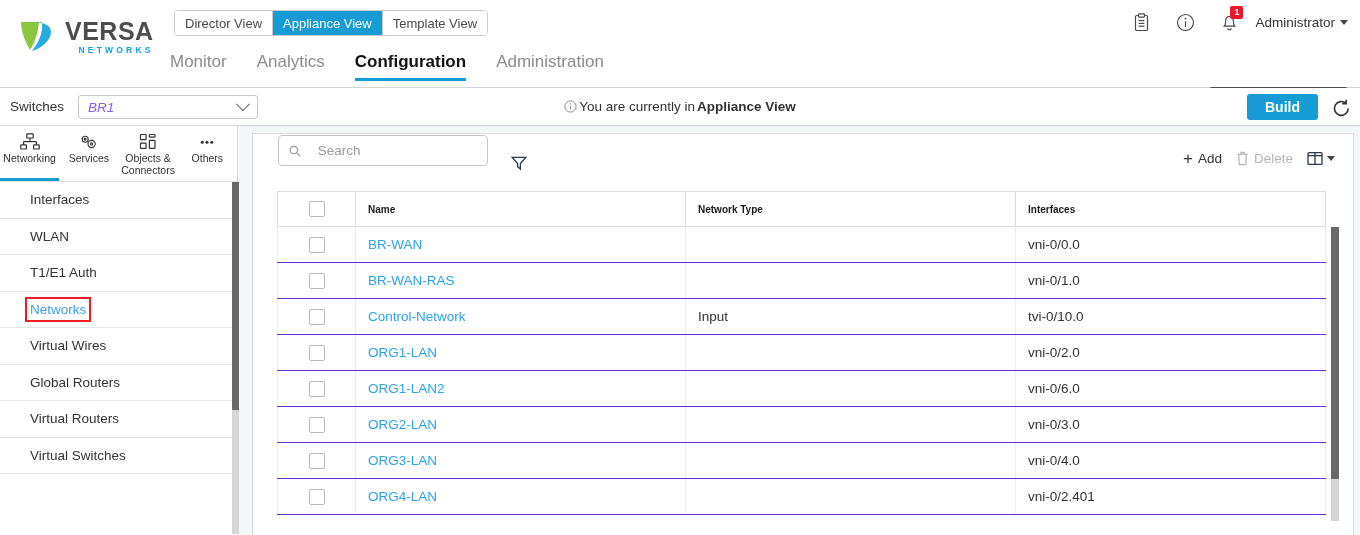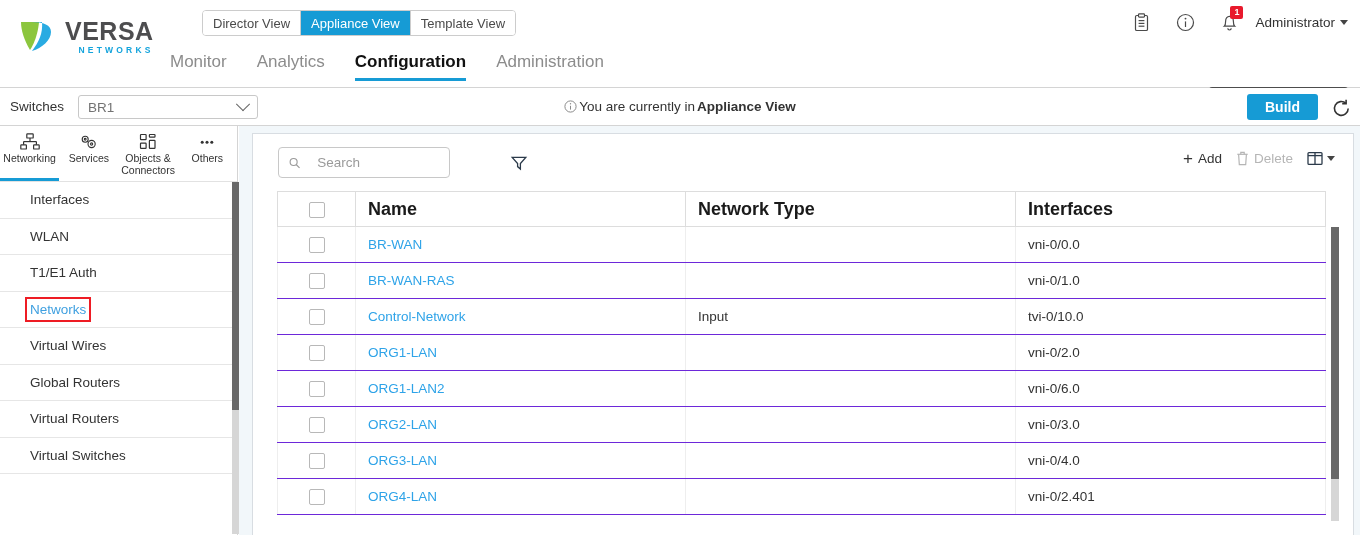--- a/index.html
+++ b/index.html
@@ -35,21 +35,21 @@
   }
   .logo-networks {
     font-size: 8.5px; font-weight: bold; letter-spacing: 3.2px;
     color: #13a3dc; text-align: right; margin-top: 2px;
   }
 
   
   .view-toggle {
     position: absolute; left: 174px; top: 10px;
     display: flex; border: 1px solid #cccccc; border-radius: 4px;
-    overflow: hidden; height: 24px; background: #ffffff; margin-left: 28px;
+    overflow: hidden; height: 24px; background: #ffffff;
   }
   .view-toggle .vt {
     font-size: 13px; color: #4a4a4a; padding: 0 10px;
     display: flex; align-items: center; height: 100%;
     border-right: 1px solid #cccccc; background: #ffffff; cursor: pointer;
     white-space: nowrap;
   }
   .view-toggle .vt:last-child { border-right: none; }
   .view-toggle .vt.active { background: #169bd5; color: #ffffff; }
 
@@ -105,21 +105,21 @@
   }
   .appbar-label {
     position: absolute; left: 10px; top: 11px; font-size: 13.5px; color: #333333;
   }
   .appliance-select {
     position: absolute; left: 78px; top: 7px; width: 180px; height: 24px;
     border: 1px solid #c8c8c8; border-radius: 3px; background: #ffffff;
     display: flex; align-items: center; justify-content: space-between;
     padding: 0 9px; box-sizing: border-box; cursor: pointer;
   }
-  .appliance-select .val { font-size: 13.5px; color: #737373; }
+  .appliance-select .val { font-size: 13.5px; color: #8b5cf6; font-style: italic; }
   .chev {
     width: 9px; height: 9px; border-right: 1.6px solid #666666;
     border-bottom: 1.6px solid #666666; transform: rotate(45deg) translate(-2px,-2px);
   }
   .appview-note {
     position: absolute; left: 0; right: 0; top: 11px; text-align: center;
     font-size: 13.5px; color: #333333;
     display: flex; align-items: center; justify-content: center; gap: 2px;
   }
   .appview-note b { font-weight: bold; }
@@ -186,21 +186,21 @@
     background: #f2f7fa; box-sizing: border-box;
   }
   .panel {
     position: absolute; left: 13px; top: 7px; right: 6px; bottom: -6px;
     background: #ffffff; border: 1px solid #d8dde2; box-sizing: border-box;
   }
   .panel-toolbar {
     position: relative; height: 57px;
   }
   .search-box {
-    position: absolute; left: 25px; top: 13px; width: 172px; height: 31px;
+    position: absolute; left: 25px; top: 1px; width: 210px; height: 31px;
     border: 1px solid #c8c8c8; border-radius: 4px; background: #ffffff;
     display: flex; align-items: center; gap: 15px; padding: 0 10px;
     box-sizing: border-box; cursor: text;
   }
   .search-input {
     border: none; outline: none; font-size: 13.5px; color: #333333;
     width: 100%; background: transparent; font-family: "Liberation Sans", sans-serif;
   }
   .search-input::placeholder { color: #9a9a9a; }
   .filter-btn {
@@ -217,21 +217,21 @@
   }
   .tb-action.disabled { color: #b5b5b5; cursor: default; }
   .plus-glyph { font-size: 17px; line-height: 1; color: #333333; }
   .col-btn { display: flex; align-items: center; gap: 3px; cursor: pointer; }
 
   
   .table-wrap { position: relative; margin: 0 24px 0 24px; }
   table.grid { border-collapse: collapse; width: 1048px; table-layout: fixed; }
   table.grid th {
     height: 35px; background: #ffffff; border: 1px solid #dddddd;
-    font-size: 18px; font-weight: bold; color: #1a1a1a; text-align: left;
+    font-size: 10px; font-weight: bold; color: #1a1a1a; text-align: left;
     padding: 0 0 0 12px; box-sizing: border-box;
   }
   table.grid td {
     height: 36px; border-bottom: 1px solid #6d28d9;
     border-left: 1px solid #eeeeee; border-right: 1px solid #eeeeee;
     font-size: 13.5px; color: #333333; padding: 0 0 0 12px;
     box-sizing: border-box; background: #ffffff;
   }
   table.grid td.cb-cell, table.grid th.cb-cell {
     width: 78px; padding-left: 0; text-align: center;

